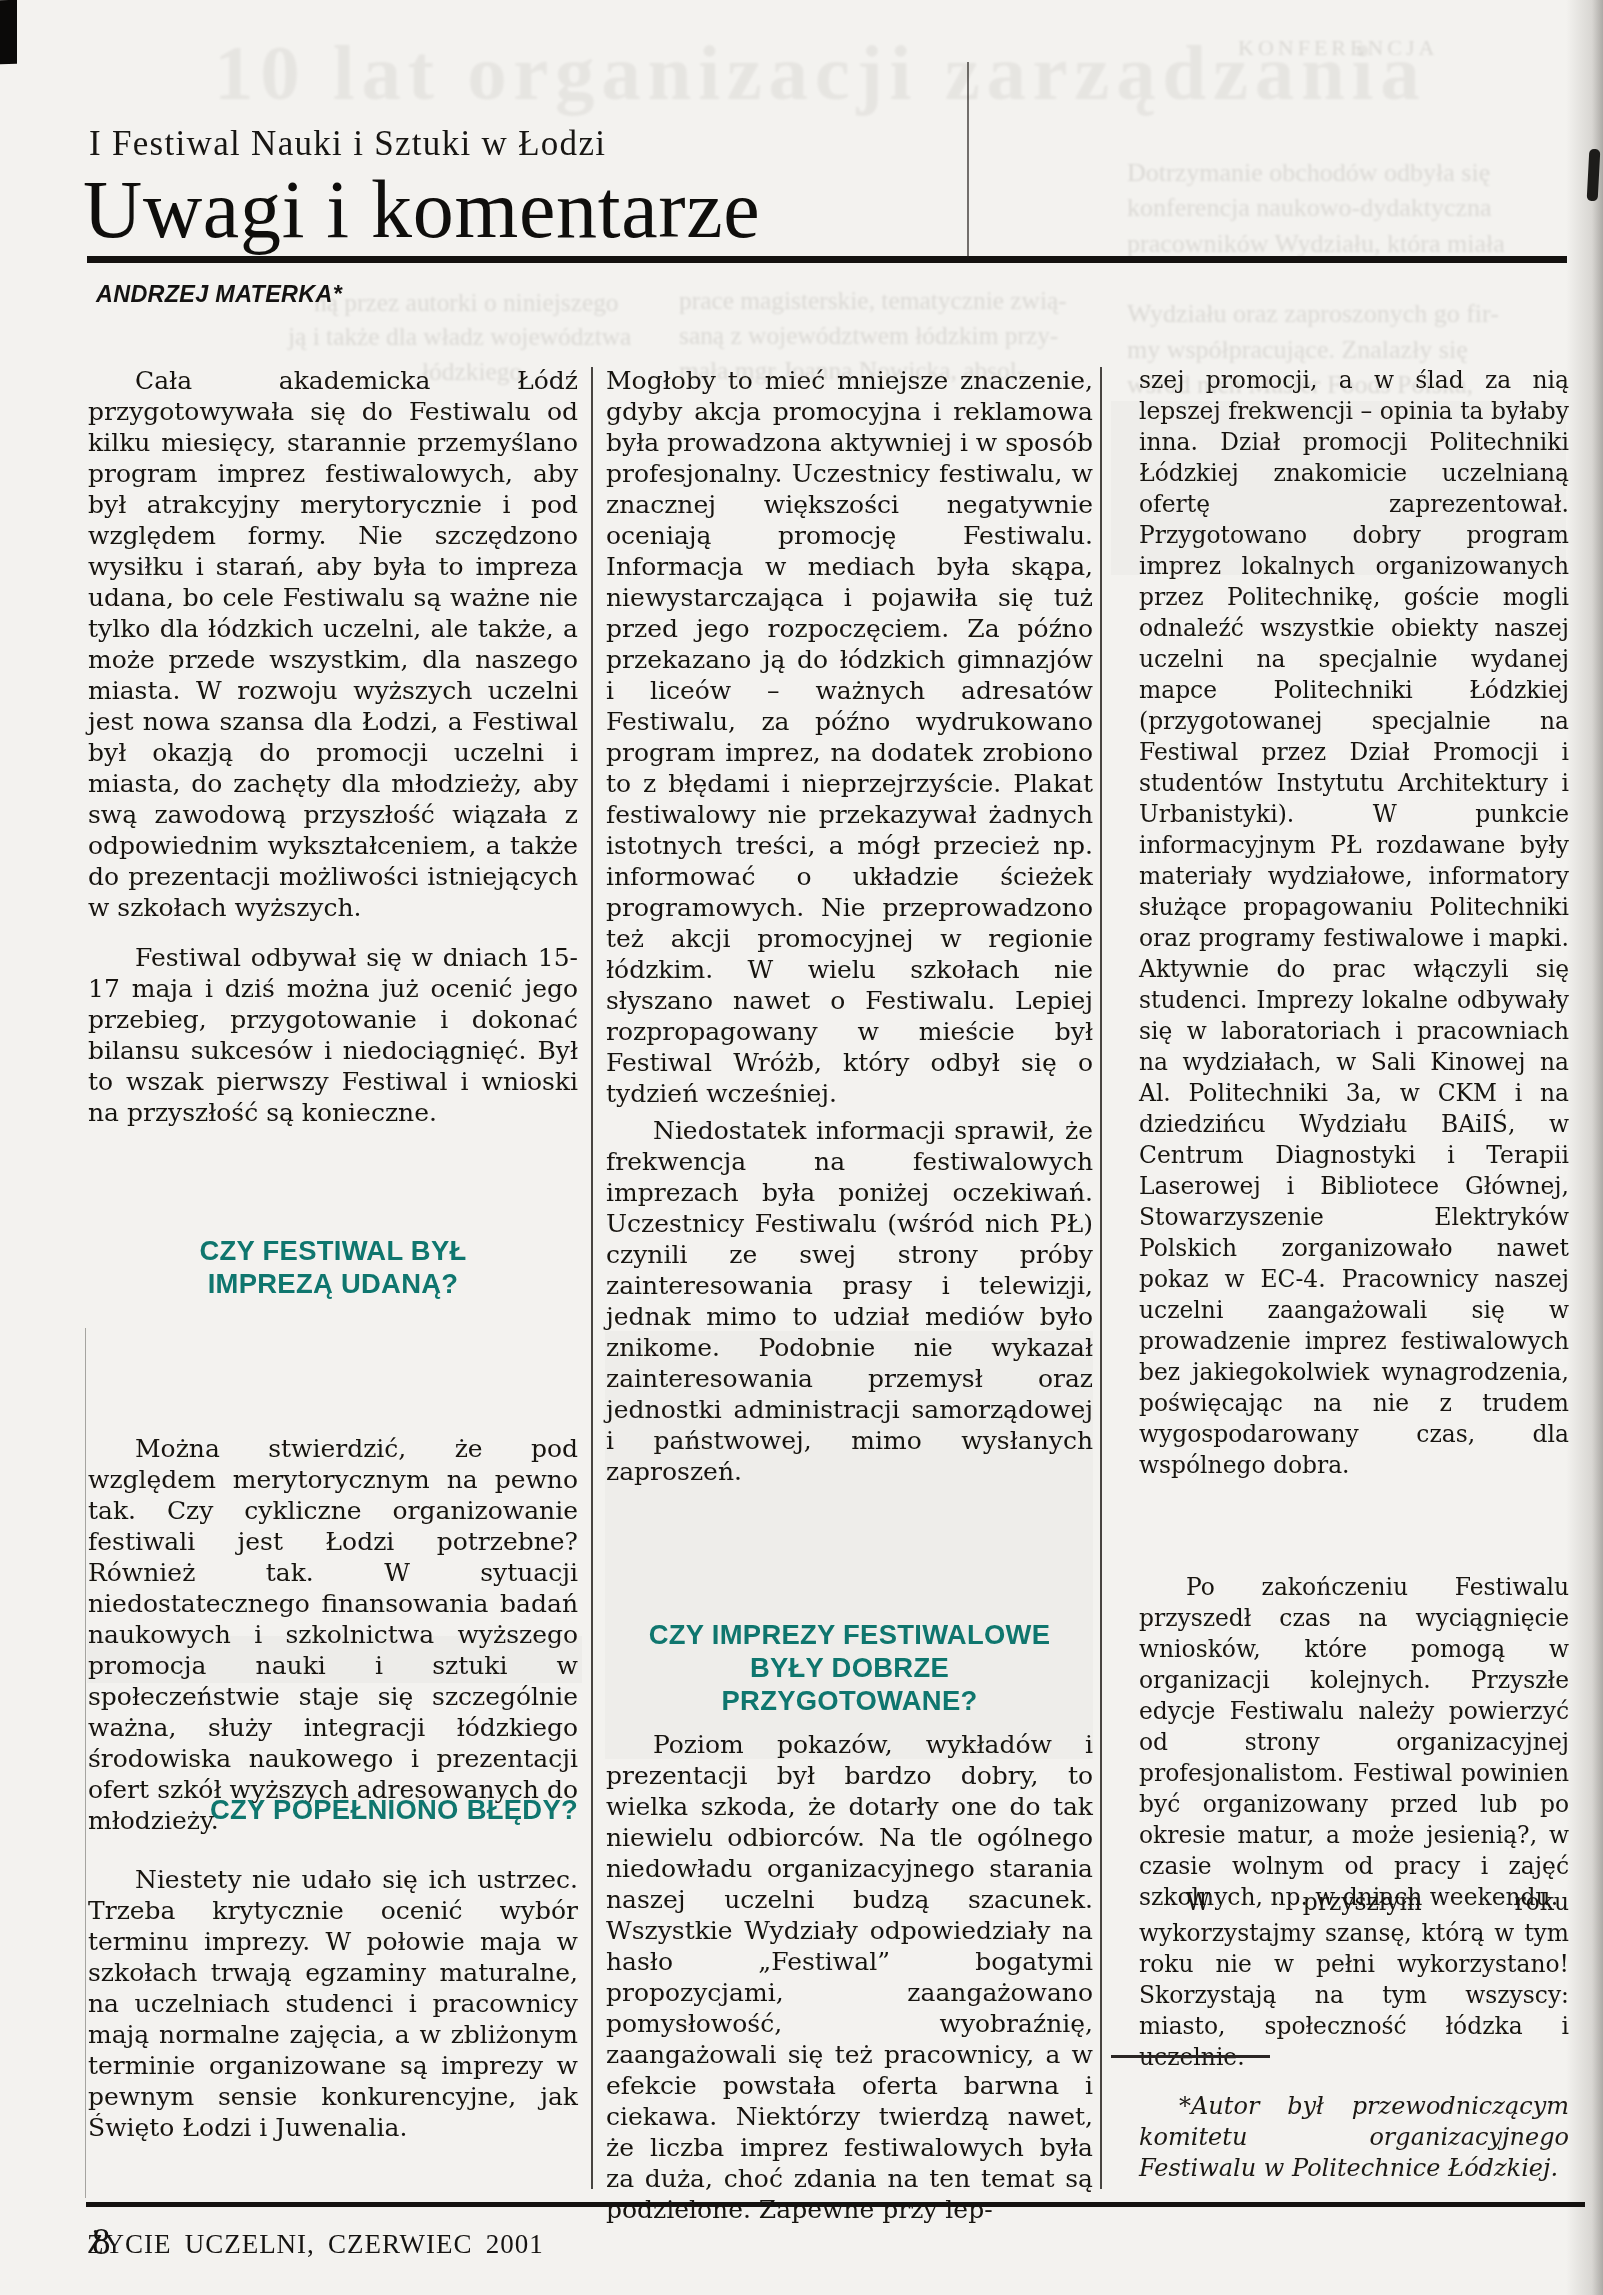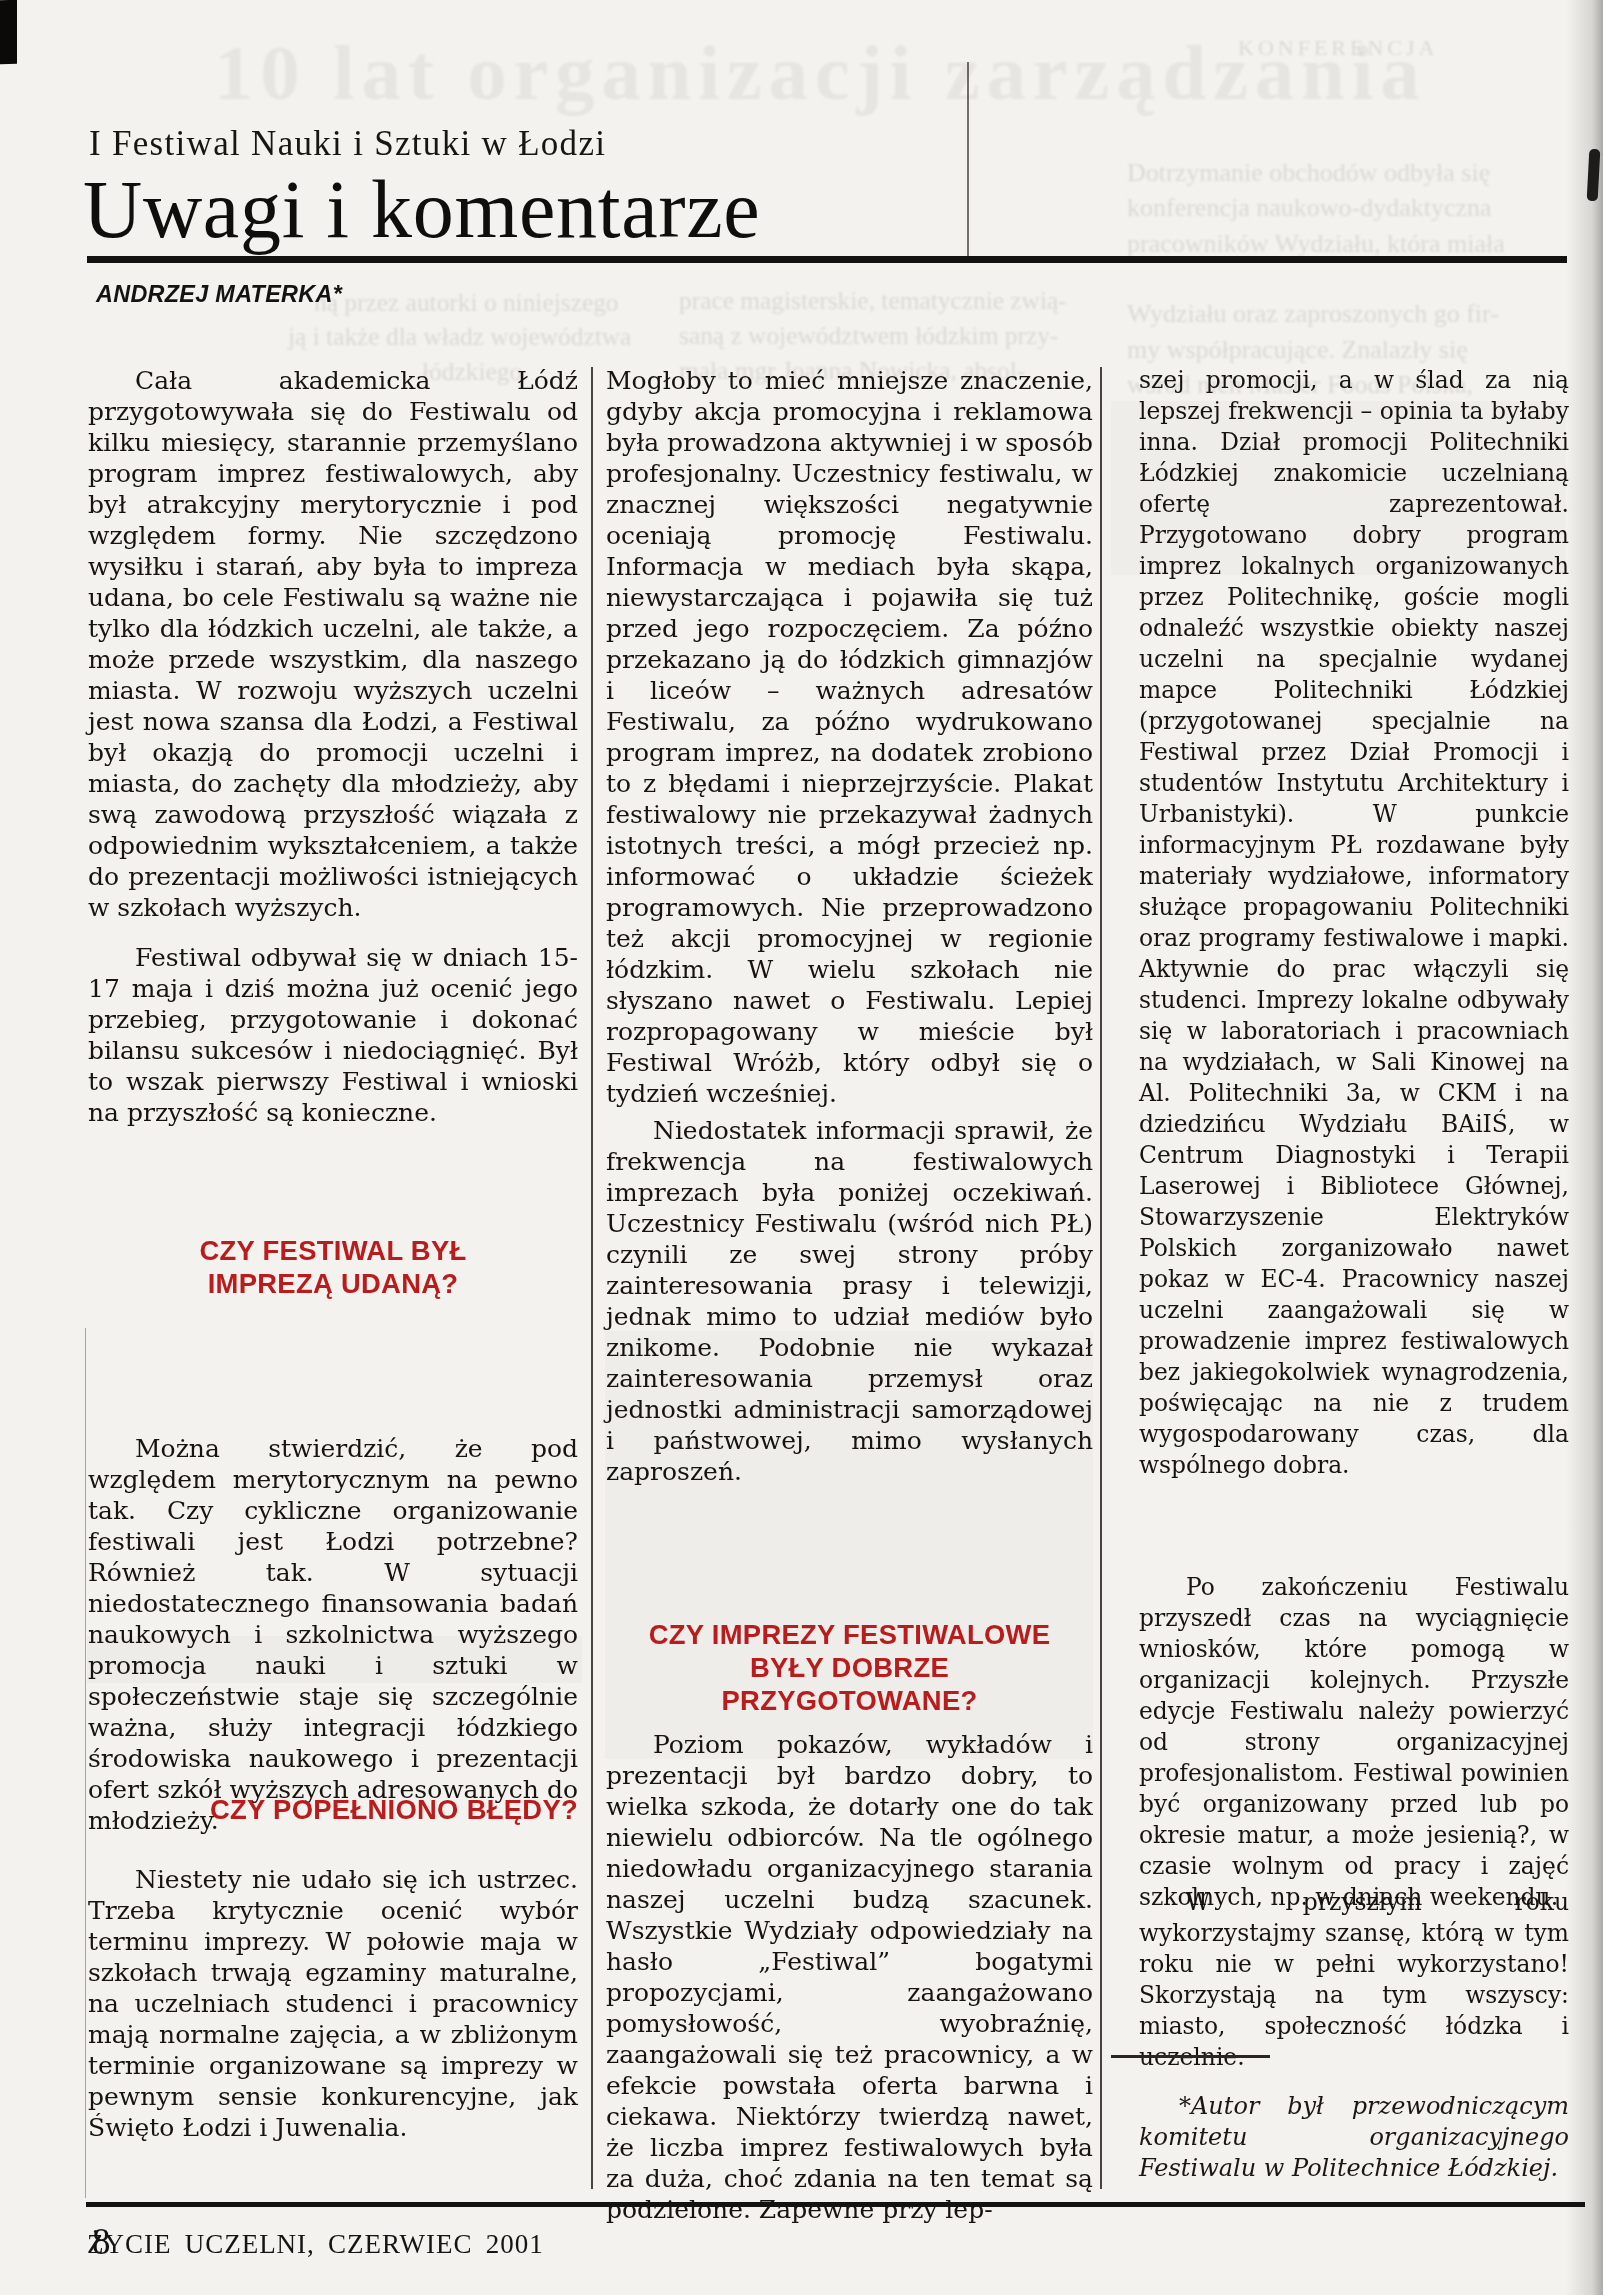--- a/index.html
+++ b/index.html
@@ -12,21 +12,21 @@
   .block{position:absolute;}
   .body-text{
     font-family:"DejaVu Serif",serif; font-size:25px; line-height:31px;
     text-align:justify; color:#17140f; margin:0;
   }
   .narrow{font-size:23.4px;}
   .indent{text-indent:47px;}
   .head{
     font-family:"Liberation Sans",sans-serif; font-weight:700;
     font-size:27.4px; line-height:33px; text-align:center;
-    white-space:pre-line; letter-spacing:0.3px; color:#b91c1c; margin:0;
+    white-space:pre-line; letter-spacing:0.3px; color:#0f766e; margin:0;
   }
   .kicker{
     font-family:"Liberation Serif",serif; font-size:35px; letter-spacing:1.3px;
     color:#181613; white-space:nowrap;
   }
   .title{
     font-family:"Liberation Serif",serif; font-weight:400; font-size:82px;
     letter-spacing:0.7px; color:#0f0e0c; white-space:nowrap;
   }
   .author{

